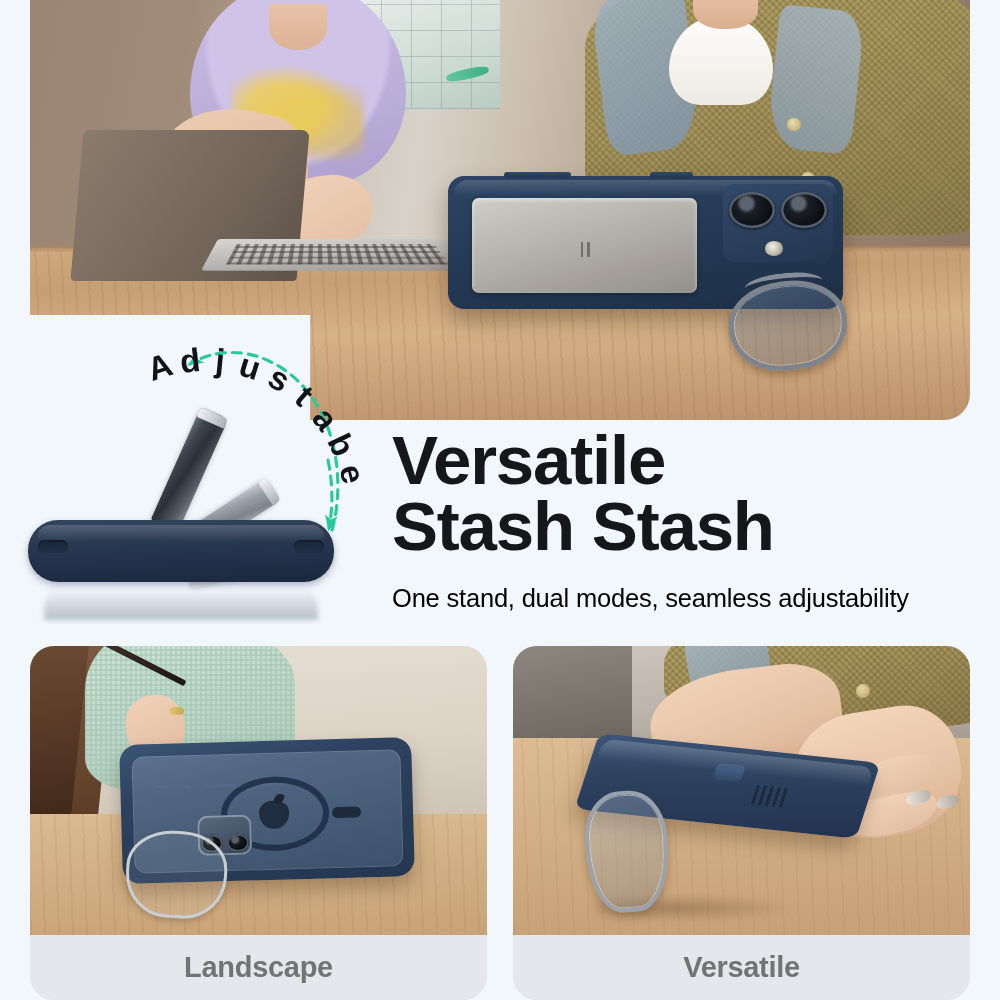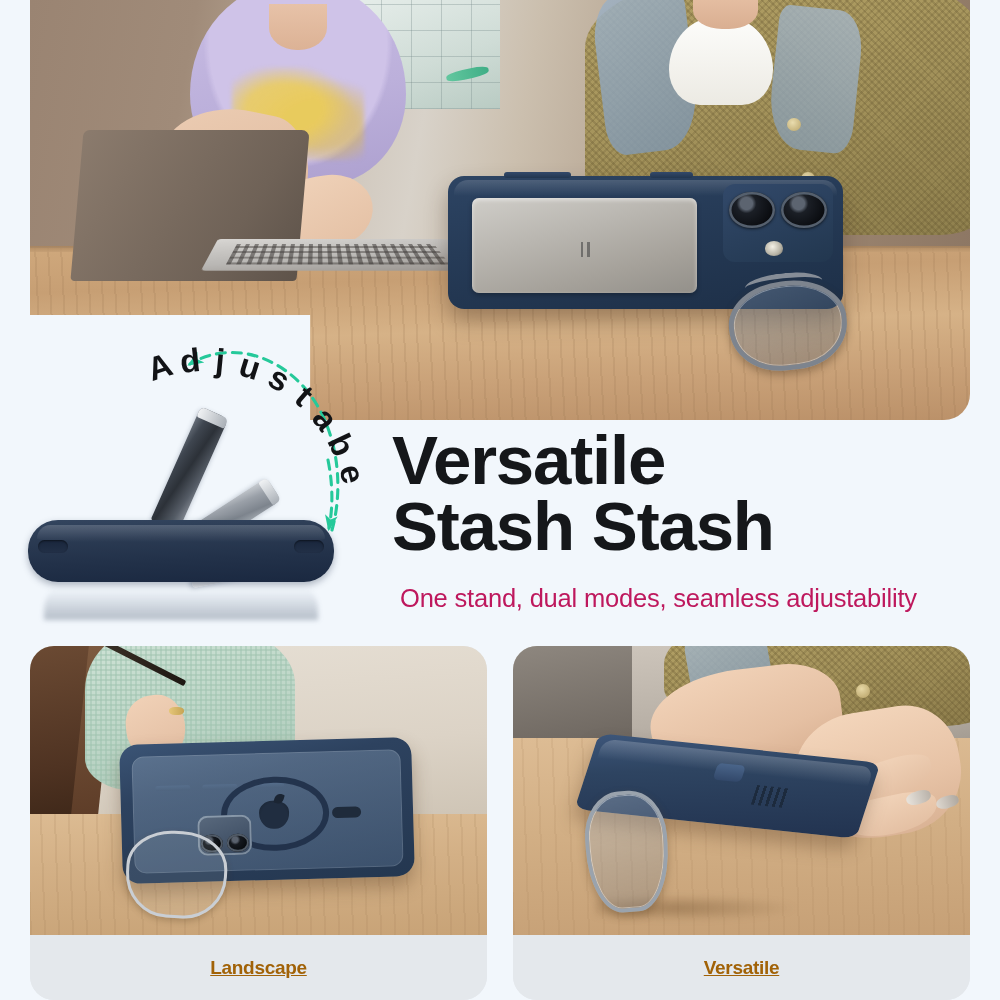--- a/index.html
+++ b/index.html
@@ -293,37 +293,37 @@
 
   
   .headline{
     position:absolute; left:392px; top:428px; width:600px;
     font-size:69px; line-height:.95; font-weight:bold;
     color:#15171a; letter-spacing:-1.2px;
   }
   .headline .l2{ display:block; }
   .subhead{
     position:absolute; left:392px; top:584px; width:600px;
-    font-size:25.5px; color:#be185d; letter-spacing:-.2px; white-space:nowrap;margin-left:8px;
+    font-size:25.5px; color:#000000; letter-spacing:-.2px; white-space:nowrap;
   }
 
   
   .card{
     position:absolute; top:646px; width:457px; height:354px;
     border-radius:24px; overflow:hidden; background:#e4e8ec;
   }
   .card.left{ left:30px; }
   .card.right{ left:513px; }
   .card-photo{ position:absolute; left:0; top:0; width:100%; height:289px; overflow:hidden; }
   .card-cap{
     position:absolute; left:0; bottom:0; width:100%; height:65px;
     background:#e4e8ec; display:flex; align-items:center; justify-content:center;
   }
   .card-cap span{
-    font-size:19px; font-weight:bold; color:#a16207; letter-spacing:-.3px;text-decoration:underline;
+    font-size:29px; font-weight:bold; color:#737373; letter-spacing:-.3px;
   }
 
   
   .lc-wall{
     position:absolute; left:0; top:0; width:100%; height:58%;
     background:linear-gradient(175deg,#e6dfd4,#dcd3c6 60%,#cfc5b6);
   }
   .lc-panel{
     position:absolute; left:0; top:0; width:14%; height:58%;
     background:linear-gradient(170deg,#6b4a33,#4f3322 70%,#3f2819);

